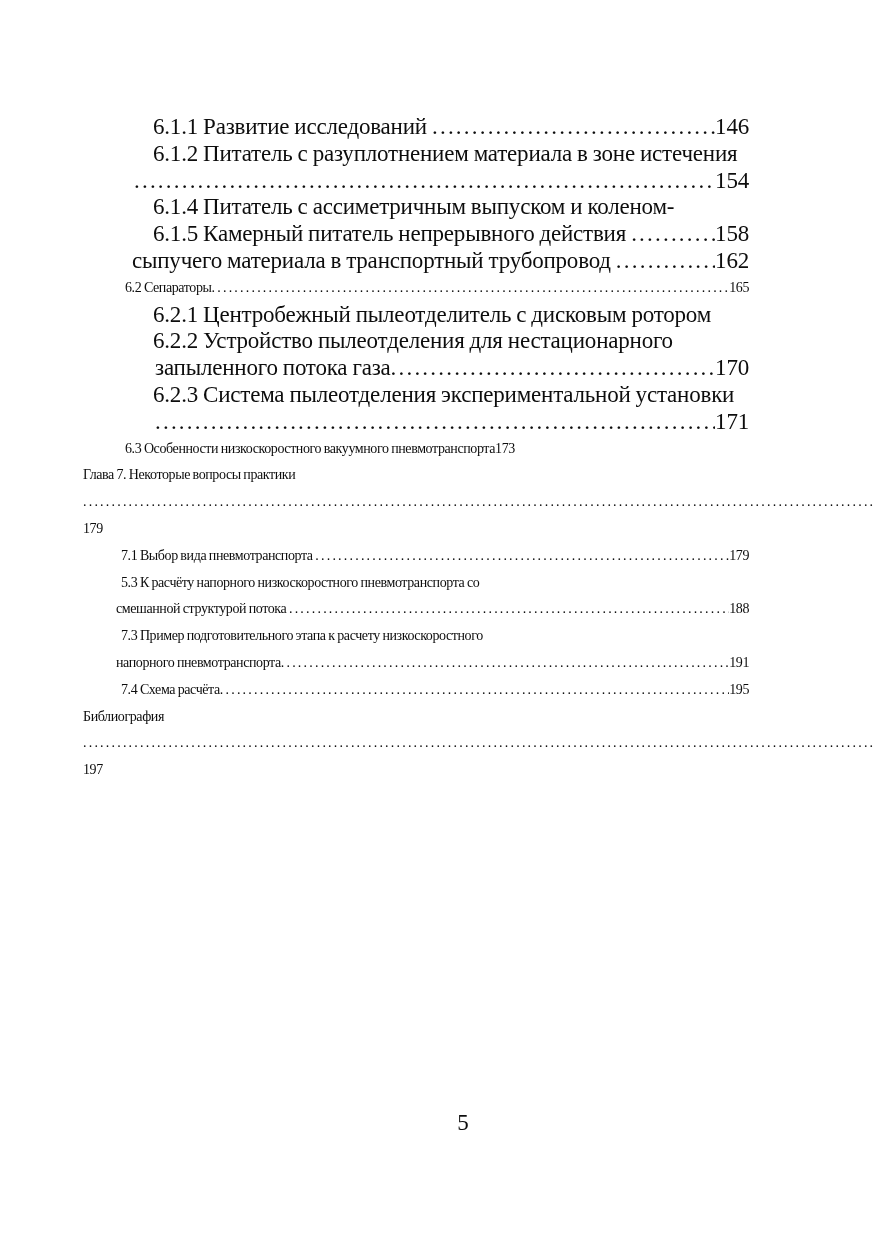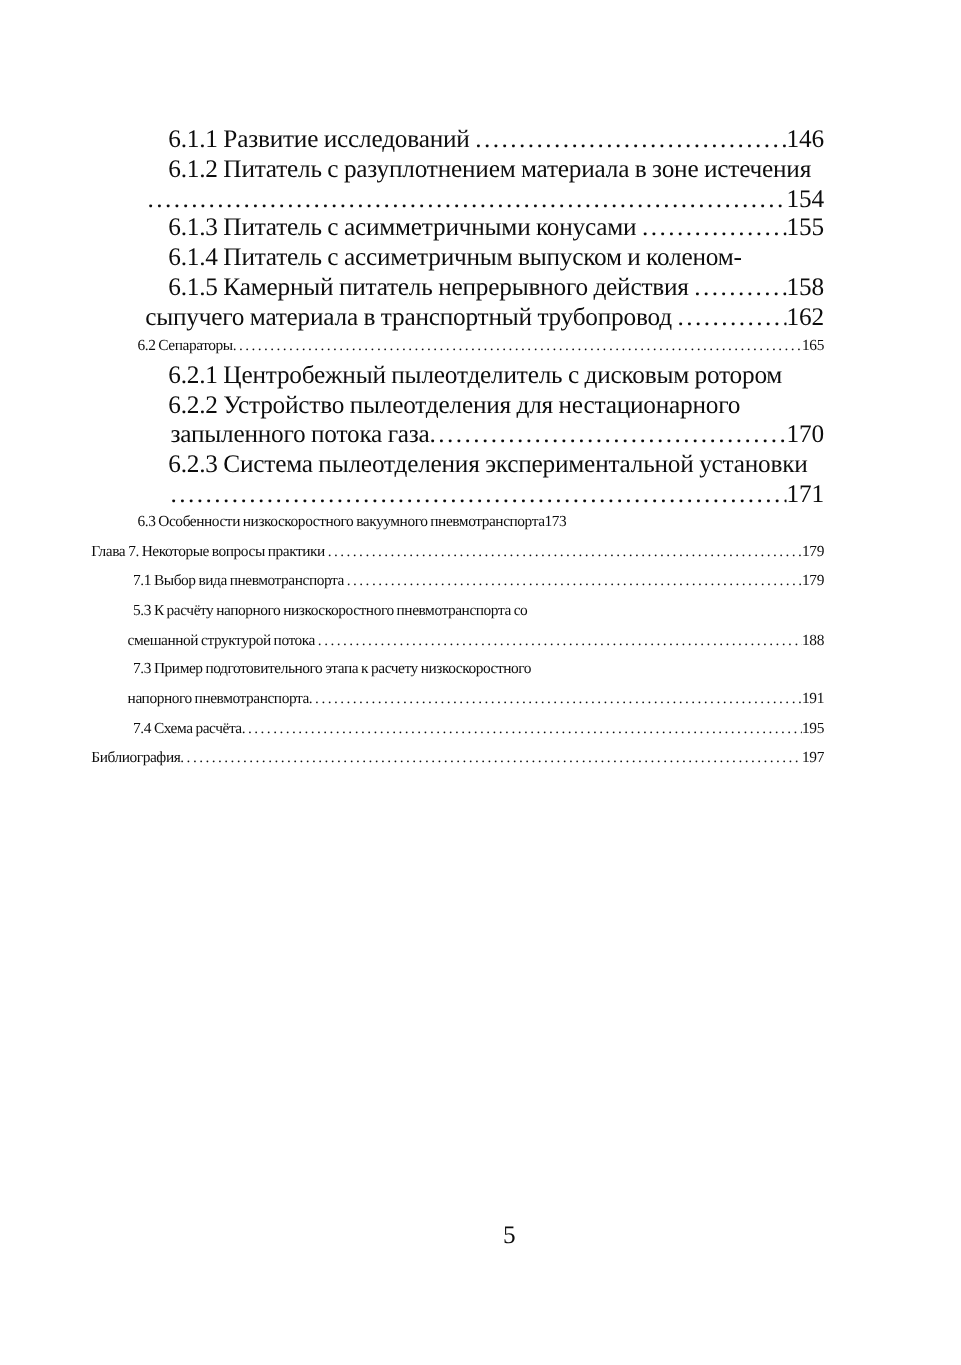--- a/index.html
+++ b/index.html
@@ -26,21 +26,21 @@
   .dots{ flex: 1 1 auto; overflow: hidden; white-space: nowrap; }
   .dots::after {
     content: "..........................................................................................................................................................................................";
     letter-spacing: 2.2px;
   }
   .pg  { flex: 0 0 auto; }
   
   .n { font-size: 23px; letter-spacing: -0.2px; word-spacing: -0.5px; }
   .c { font-size: 14px; letter-spacing: -0.4px; word-spacing: -0.5px; }
   
-  .ia { padding-left: 1px;  }  
+  .ia { padding-left: 1px; flex-direction: column;  }  
   .ib { padding-left: 39px; }  
   .ic { padding-left: 34px; justify-content: center; }  
   .id { padding-left: 43px; }  
   .ie { padding-left: 71px; }  
   .if { padding-left: 52px; }  
   .ig { padding-left: 50px; }  
   .ih { padding-left: 73px; }  
   .folio {
     position: absolute;
     top: 1110px; left: 0; right: 0;
@@ -50,21 +50,20 @@
     line-height: 26px;
   }
 </style>
 </head>
 <body>
 
 <main class="toc">
   <div class="row n ie"><span class="t">6.1.1 Развитие исследований </span><span class="dots"></span><span class="pg">146</span></div>
   <div class="row n ie nodots"><span class="t">6.1.2 Питатель с разуплотнением материала в зоне истечения</span></div>
   <div class="row n if"><span class="t"></span><span class="dots"></span><span class="pg">154</span></div>
-  <div class="row n ie"><span class="t">6.1.3 Питатель с асимметричными конусами </span><span class="dots"></span><span class="pg">155</span></div>
   <div class="row n ie nodots"><span class="t">6.1.4 Питатель с ассиметричным выпуском и коленом-</span></div>
   <div class="row n ie"><span class="t">6.1.5 Камерный питатель непрерывного действия </span><span class="dots"></span><span class="pg">158</span></div>
   <div class="row n ig"><span class="t">сыпучего материала в транспортный трубопровод </span><span class="dots"></span><span class="pg">162</span></div>
   <div class="row c id"><span class="t">6.2 Сепараторы</span><span class="dots"></span><span class="pg">165</span></div>
   <div class="row n ie nodots"><span class="t">6.2.1 Центробежный пылеотделитель с дисковым ротором</span></div>
   <div class="row n ie nodots"><span class="t">6.2.2 Устройство пылеотделения для нестационарного</span></div>
   <div class="row n ih"><span class="t">запыленного потока газа</span><span class="dots"></span><span class="pg">170</span></div>
   <div class="row n ie nodots"><span class="t">6.2.3 Система пылеотделения экспериментальной установки</span></div>
   <div class="row n ih"><span class="t"></span><span class="dots"></span><span class="pg">171</span></div>
   <div class="row c id inline"><span class="t">6.3 Особенности низкоскоростного вакуумного пневмотранспорта</span><span class="pg">173</span></div>

